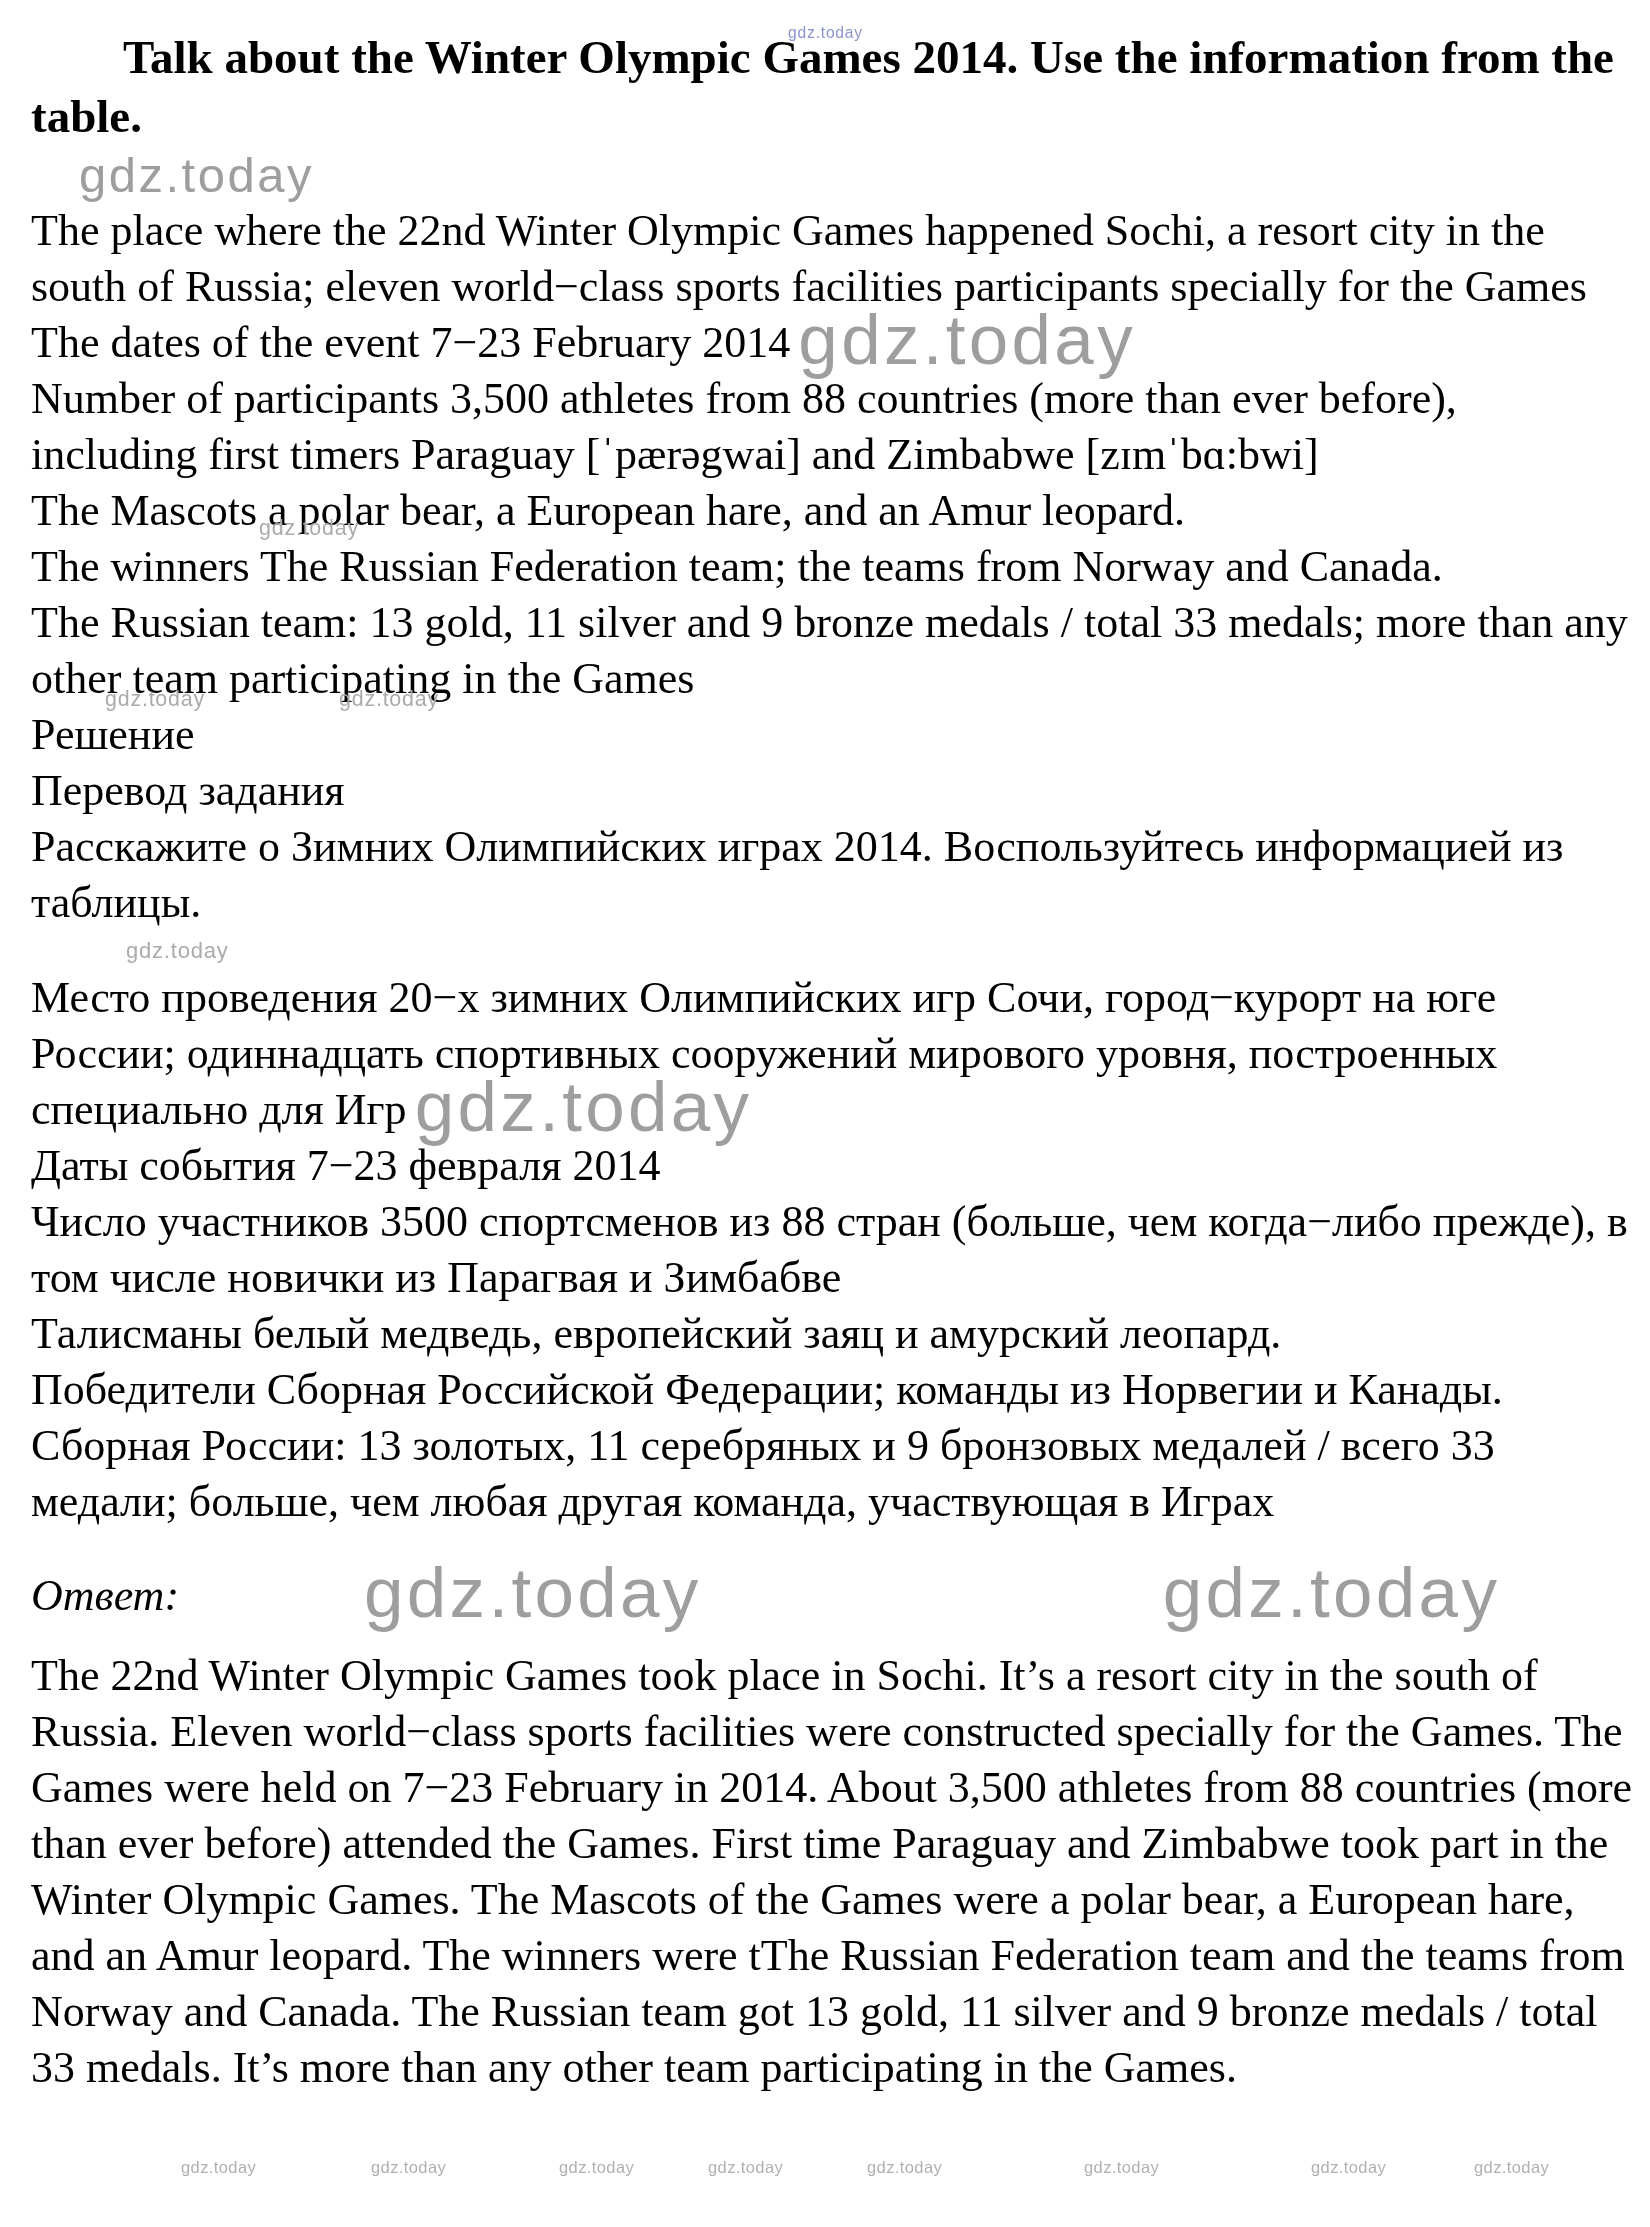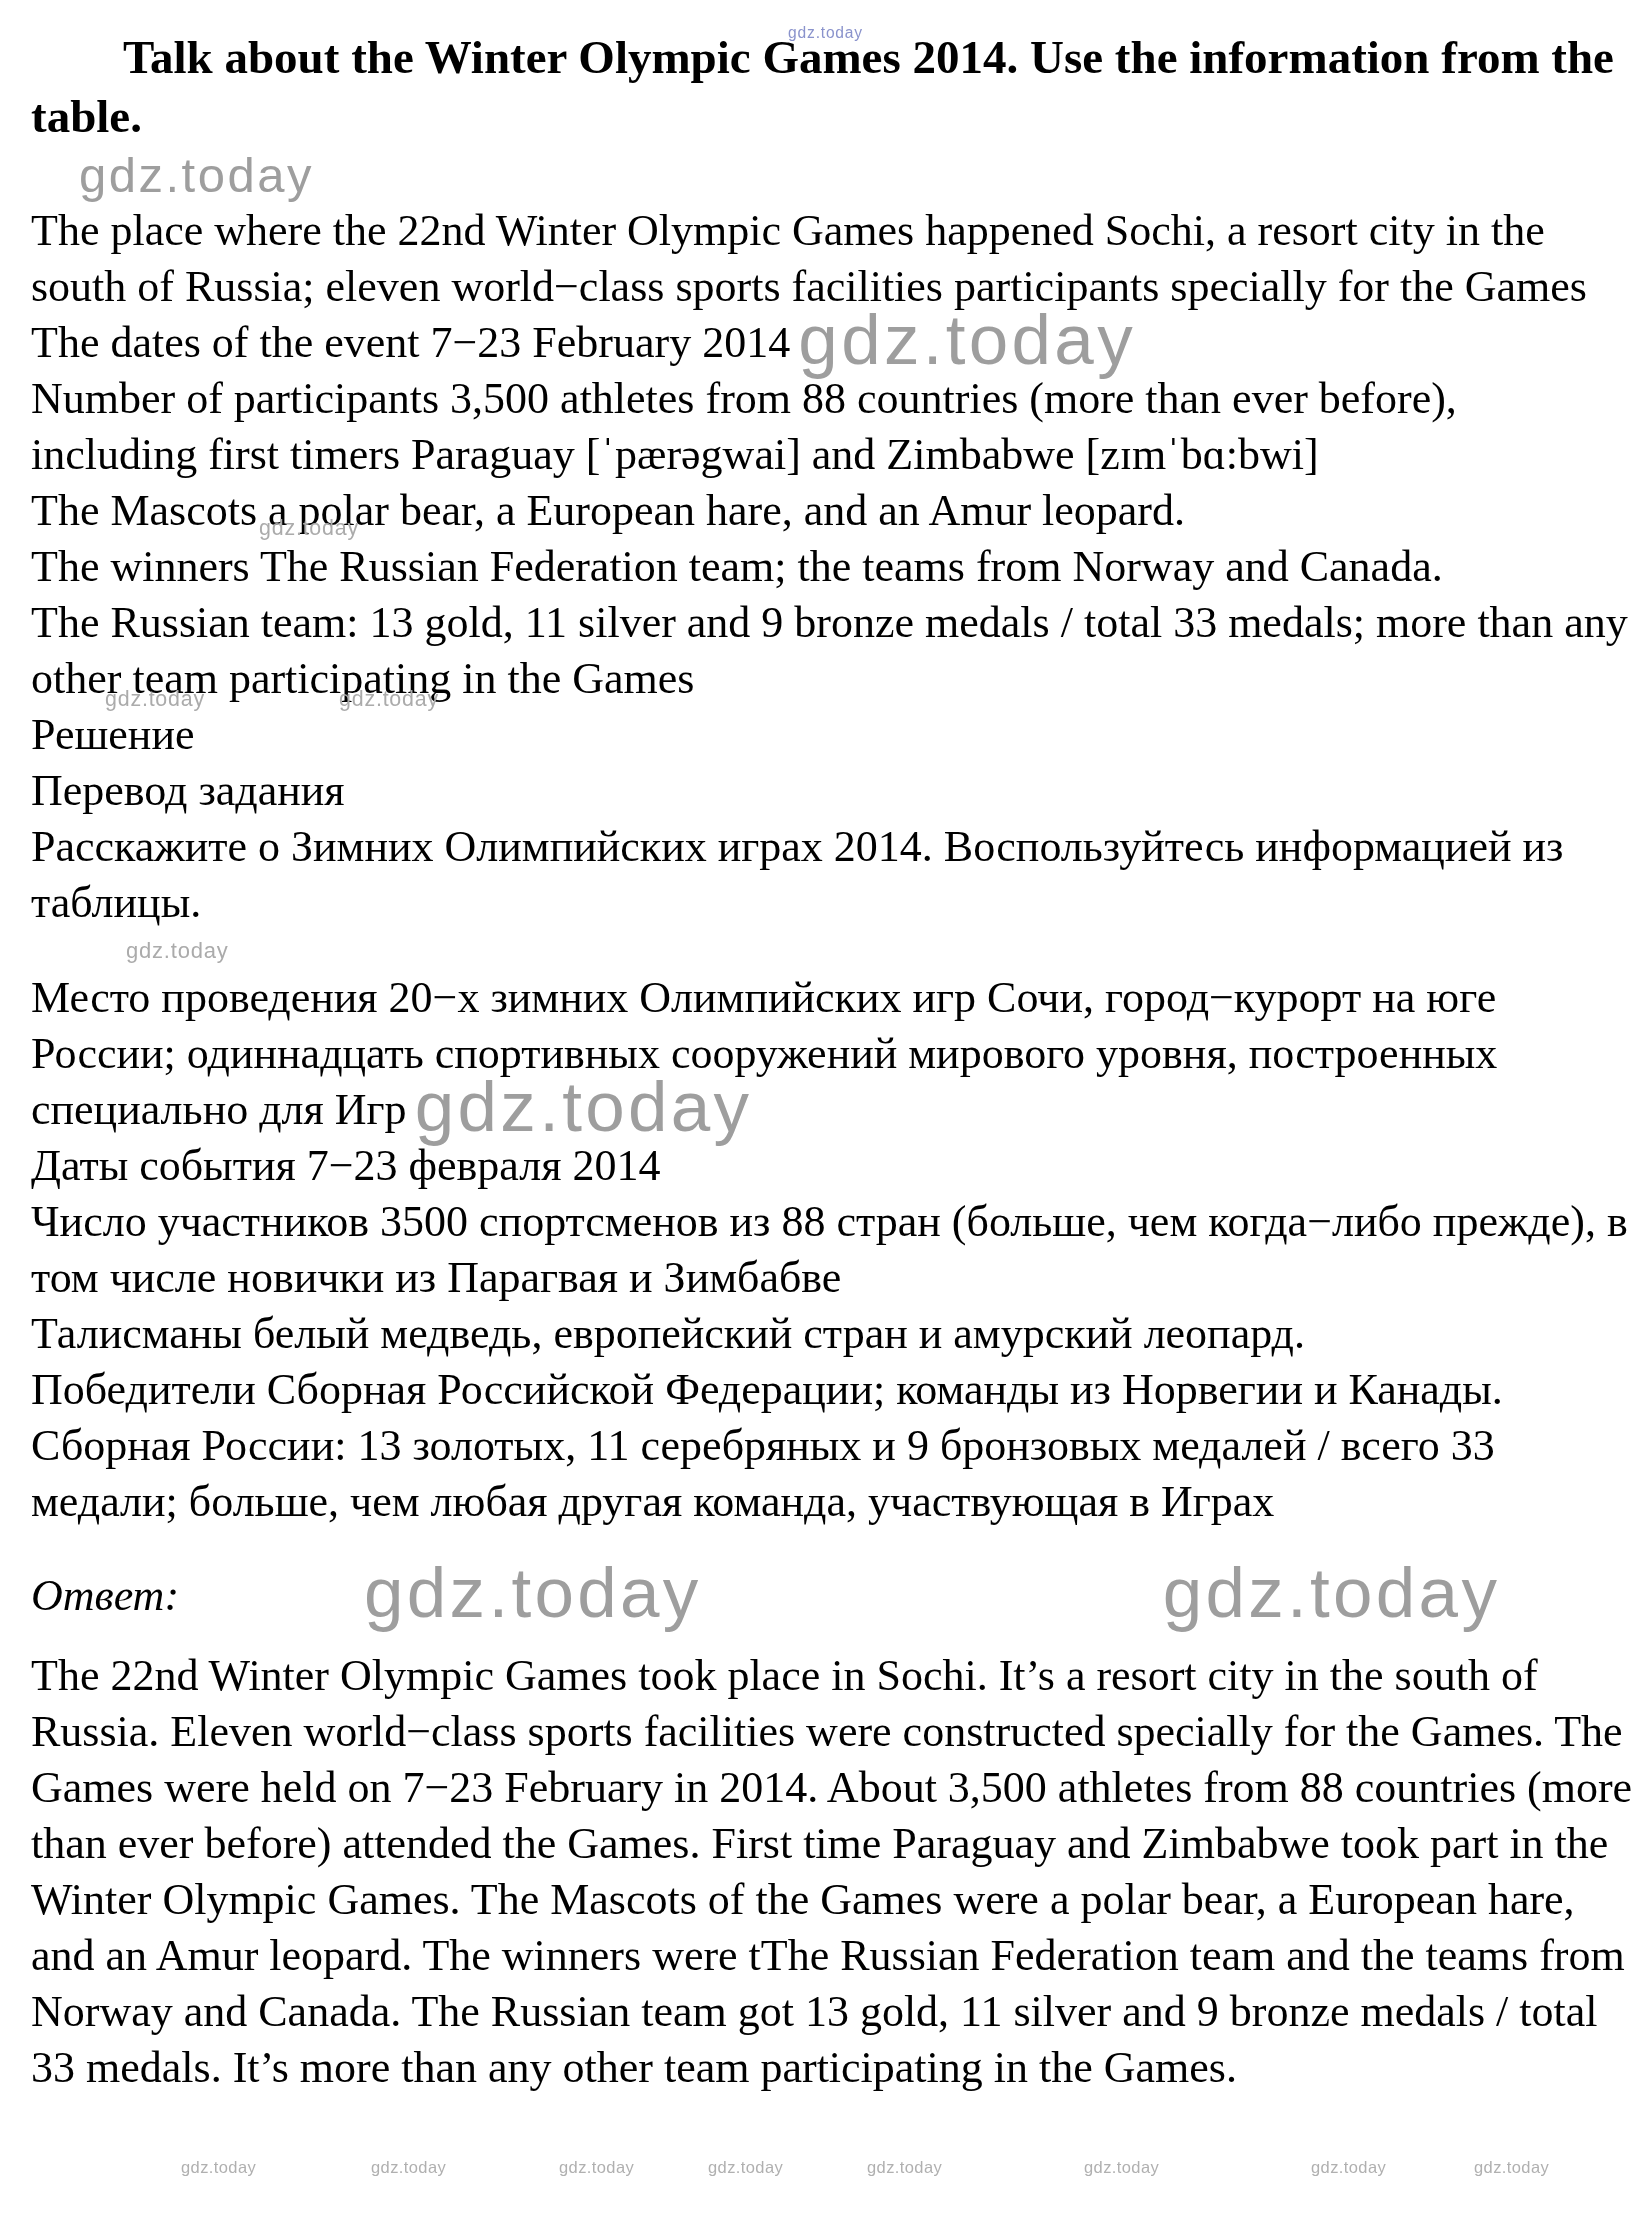--- a/index.html
+++ b/index.html
@@ -110,21 +110,21 @@
   <span class="wm wm-gap">gdz.today</span>
 
   <p>
     <span>Место проведения 20−х зимних Олимпийских игр Сочи, город−курорт на юге России; одиннадцать спортивных сооружений мирового уровня, построенных специально для Игр</span><span class="wm wm-inline-lg">gdz.today</span>
   </p>
 
   <p>Даты события 7−23 февраля 2014</p>
 
   <p>Число участников 3500 спортсменов из 88 стран (больше, чем когда−либо прежде), в том числе новички из Парагвая и Зимбабве</p>
 
-  <p>Талисманы белый медведь, европейский стран и амурский леопард.</p>
+  <p>Талисманы белый медведь, европейский заяц и амурский леопард.</p>
 
   <p>Победители Сборная Российской Федерации; команды из Норвегии и Канады. Сборная России: 13 золотых, 11 серебряных и 9 бронзовых медалей / всего 33 медали; больше, чем любая другая команда, участвующая в Играх</p>
 
   <p class="gap-top">
     <span class="answer-label">Ответ:</span><span class="wm wm-inline-lg wm-answer-1">gdz.today</span><span class="wm wm-inline-lg wm-answer-2">gdz.today</span>
   </p>
 
   <p class="answer-text">The 22nd Winter Olympic Games took place in Sochi. It’s a resort city in the south of Russia. Eleven world−class sports facilities were constructed specially for the Games. The Games were held on 7−23 February in 2014. About 3,500 athletes from 88 countries (more than ever before) attended the Games. First time Paraguay and Zimbabwe took part in the Winter Olympic Games. The Mascots of the Games were a polar bear, a European hare, and an Amur leopard. The winners were tThe Russian Federation team and the teams from Norway and Canada. The Russian team got 13 gold, 11 silver and 9 bronze medals / total 33 medals. It’s more than any other team participating in the Games.</p>
 
   <span class="wm wm-sm wm-abs" style="top:500px;left:259px;">gdz.today</span>

